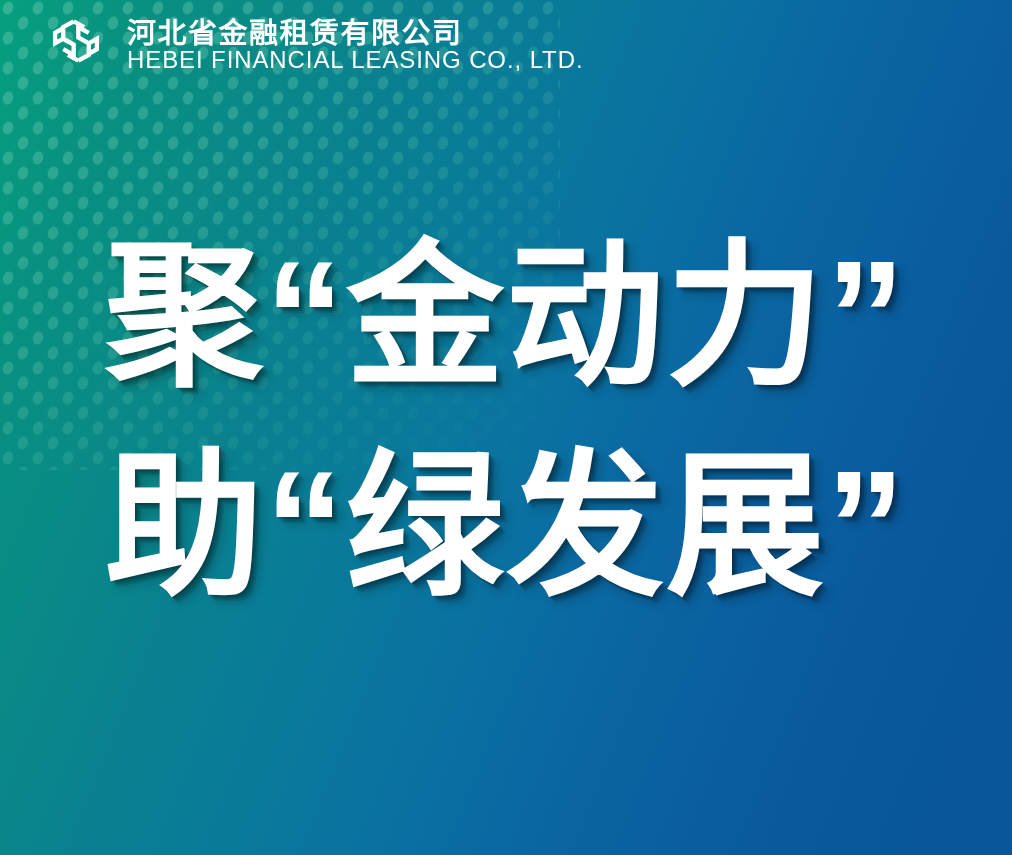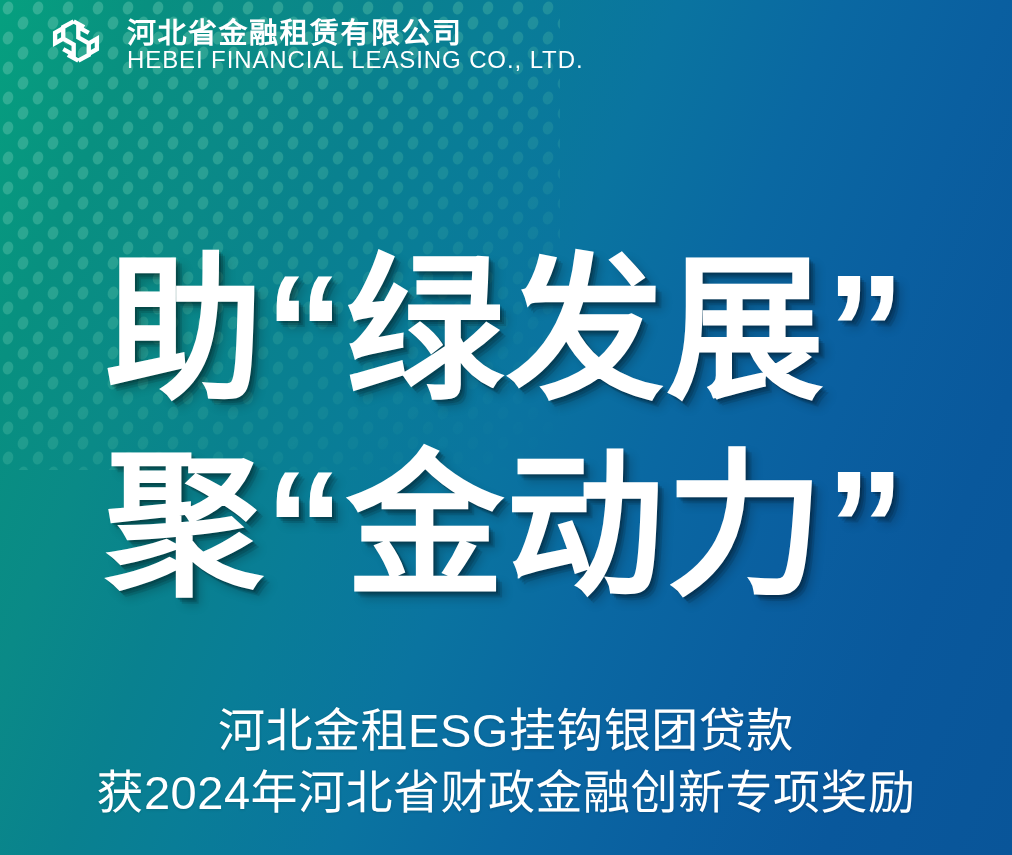--- a/index.html
+++ b/index.html
@@ -164,22 +164,18 @@
         <path d="M72 54 L86 46 L86 64 L72 72"></path>
       </g>
     </svg>
     <div class="brand-text">
       <div class="brand-cn">河北省金融租赁有限公司</div>
       <div class="brand-en">HEBEI FINANCIAL LEASING CO., LTD.</div>
     </div>
   </div>
 
   <div class="headline">
+    <div class="headline-line first">聚“金动力”</div>
     <div class="headline-line second">助“绿发展”</div>
-    <div class="headline-line first">聚“金动力”</div>
   </div>
 
-  <div class="subtitle">
-    <div class="subtitle-line">河北金租ESG挂钩银团贷款</div>
-    <div class="subtitle-line">获2024年河北省财政金融创新专项奖励</div>
-  </div>
 
 </div>
 
 </body></html>

